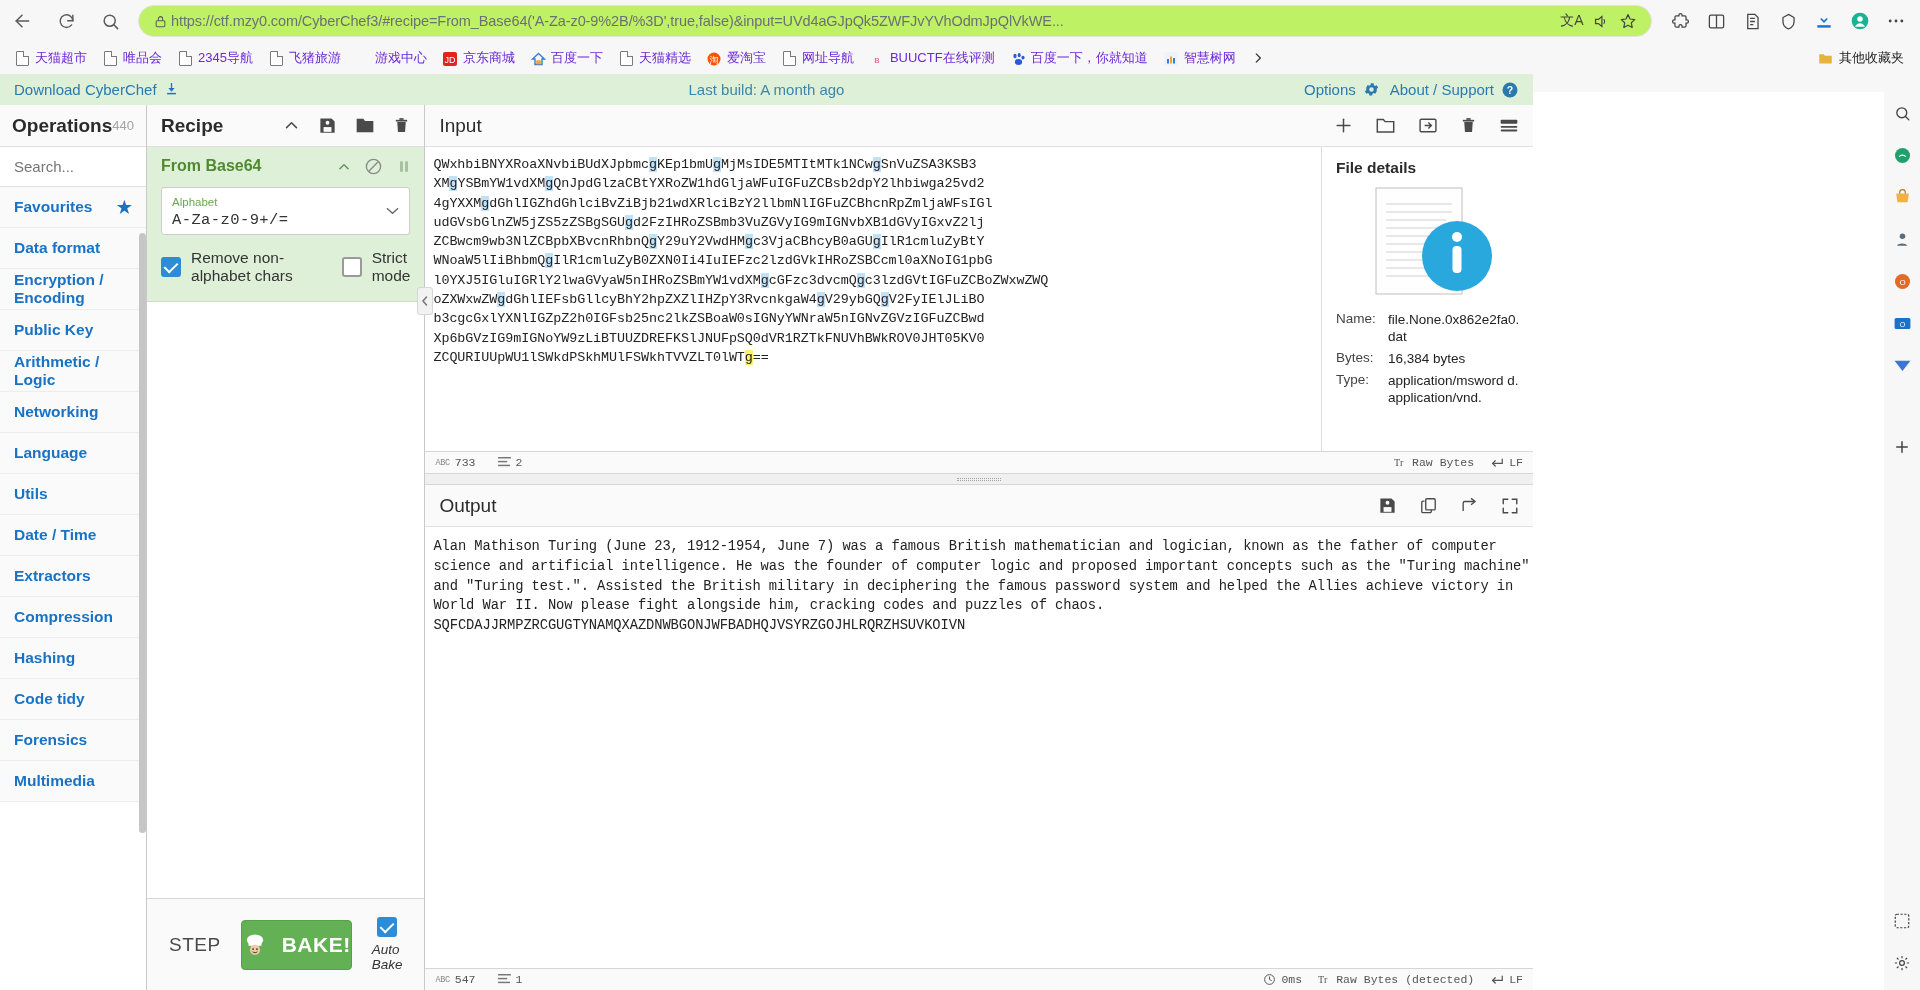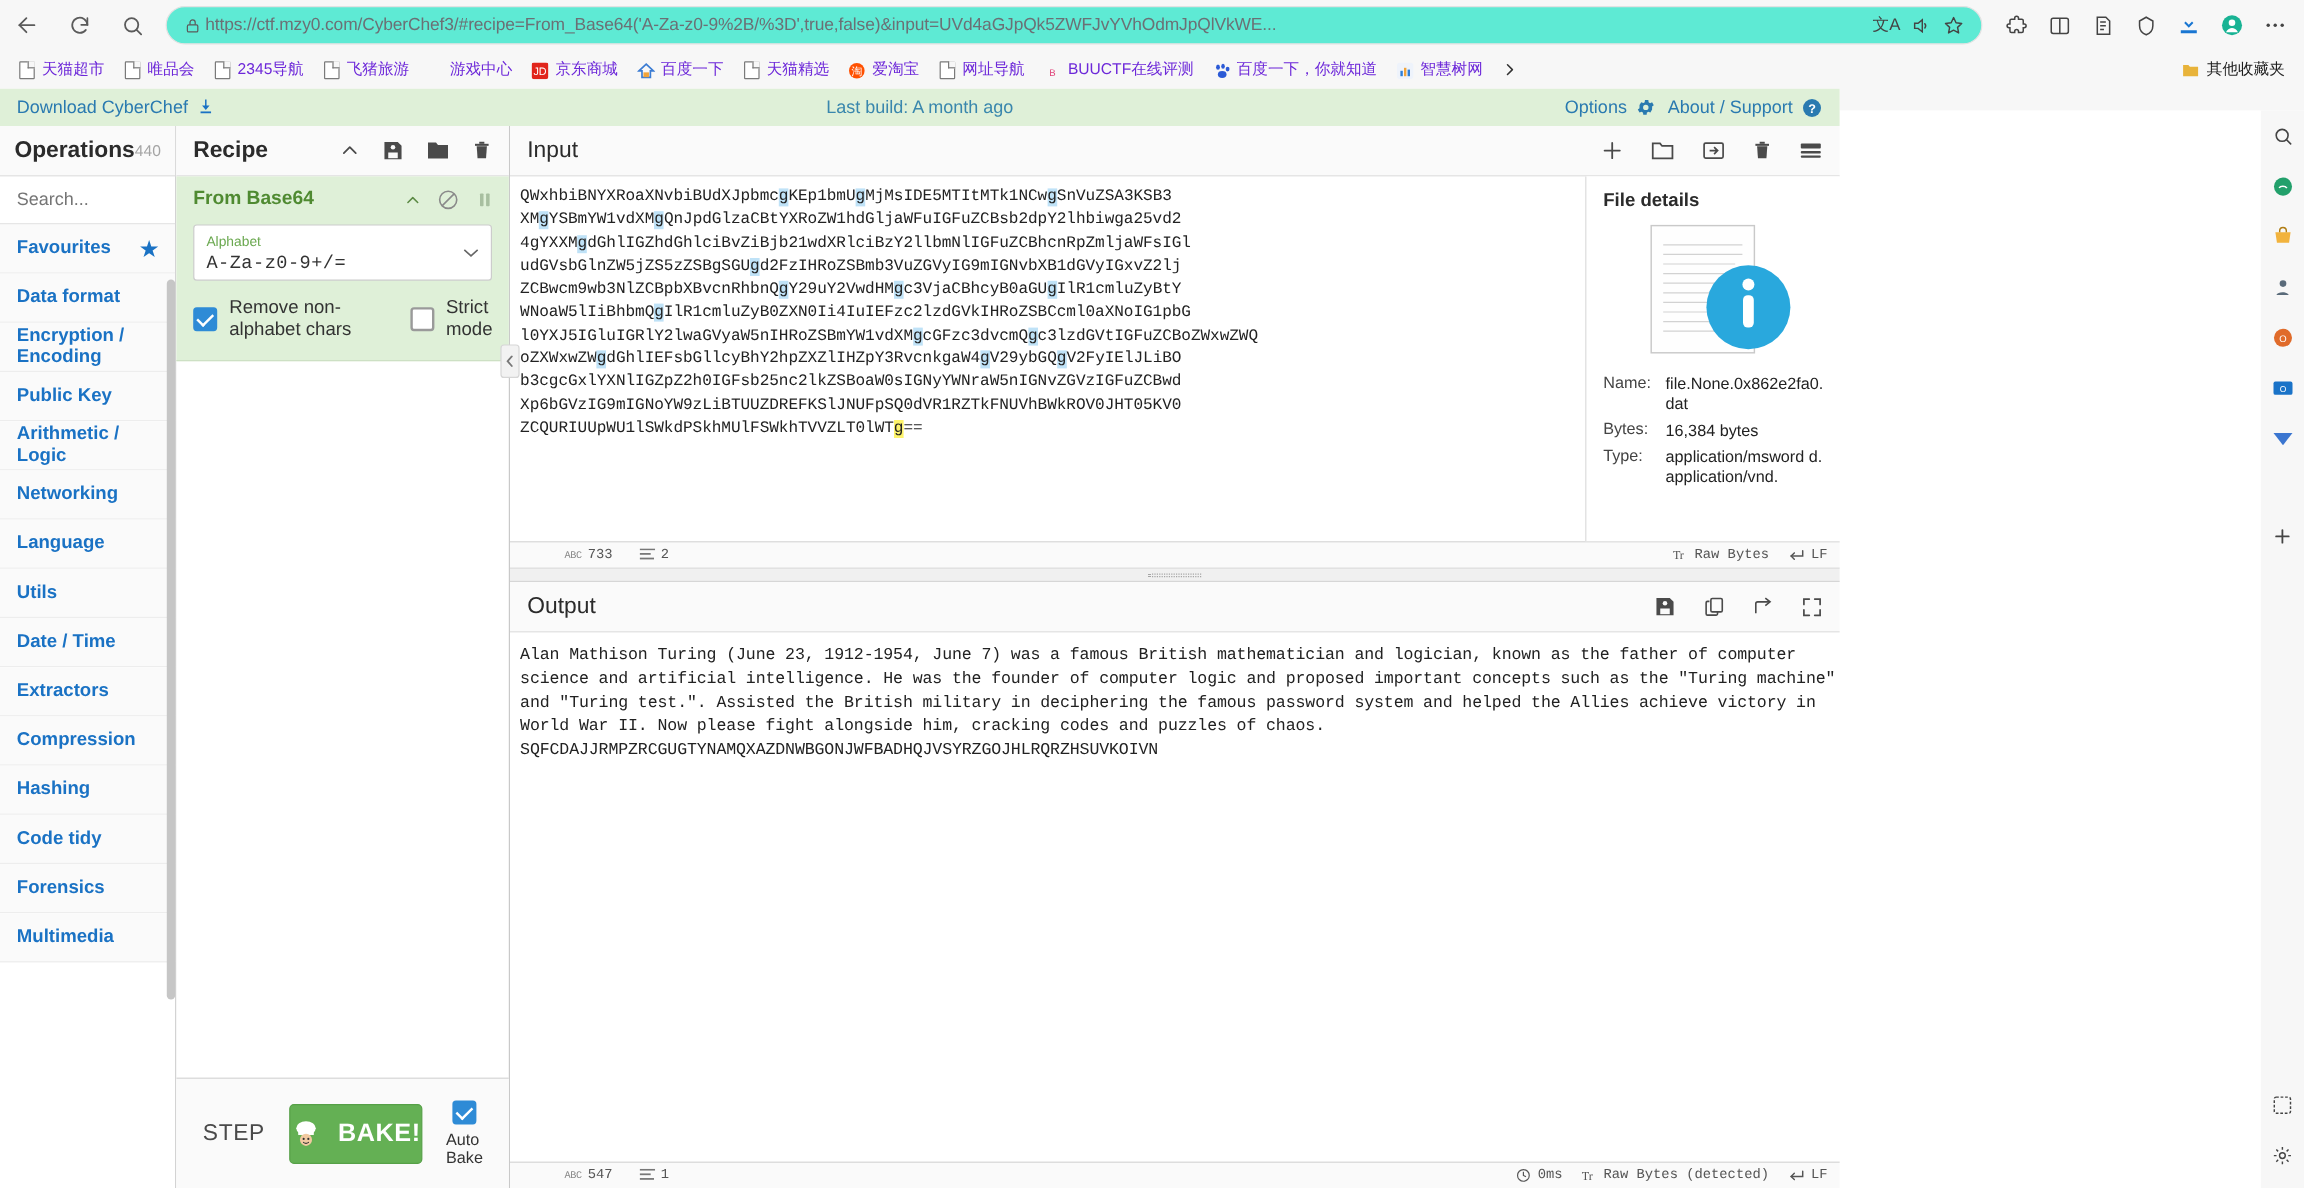--- a/index.html
+++ b/index.html
@@ -9,21 +9,21 @@
     background: #fff; overflow: hidden;
   }
   body { position: relative; }
 
   
   .browser { position: absolute; left:0; top:0; width:1920px; height:92px; background:#f7f7f7; }
   .nav-row { position:absolute; left:0; top:0; width:1920px; height:42px; display:flex; align-items:center; }
   .nav-btn { width:44px; height:32px; display:flex; align-items:center; justify-content:center;
              color:#5b5b5b; flex:0 0 auto; cursor:pointer; }
   .nav-btn svg { display:block; }
-  .urlbar { flex:1 1 auto; height:32px; background:#5eead4; border-radius:16px; display:flex; align-items:center;
+  .urlbar { flex:1 1 auto; height:32px; background:#bef264; border-radius:16px; display:flex; align-items:center;
             margin:0 10px 0 6px; padding:0 10px; border:1px solid #e2e2e2; min-width:0; }
   .urlbar .lock { width:22px; color:#5b5b5b; flex:0 0 auto; display:flex; justify-content:center; }
   .urltext { flex:1 1 auto; font-size:14.5px; color:#6b7075; white-space:nowrap; overflow:hidden;
              text-overflow:ellipsis; font-family:"Liberation Sans", sans-serif; letter-spacing:-0.1px; }
   .url-icons { display:flex; align-items:center; gap:2px; flex:0 0 auto; }
   .url-icon { width:26px; height:26px; display:flex; align-items:center; justify-content:center;
               color:#444; font-size:14px; cursor:pointer; }
   .tb-right { display:flex; align-items:center; flex:0 0 auto; padding-right:6px; }
   .tb-icon { width:36px; height:32px; display:flex; align-items:center; justify-content:center;
              color:#444; cursor:pointer; position:relative; }
@@ -102,21 +102,21 @@
   .cbox.on { background:#2e8bd6; border-color:#2e8bd6; }
   .cbox.on:after { content:""; width:6px; height:11px; border:solid #fff; border-width:0 2.5px 2.5px 0;
                    transform:rotate(45deg) translate(-1px,-1px); }
   .rec-foot { height:92px; border-top:1px solid #d6d6d6; background:#fafafa; display:flex; align-items:center;
               padding:0 22px; gap:20px; }
   .step-btn { font-size:19px; color:#4a4a4a; letter-spacing:0.5px; cursor:pointer; }
   .bake-btn { flex:1 1 auto; height:50px; background:#64b054; border:1px solid #56a047; border-radius:4px;
               display:flex; align-items:center; justify-content:center; gap:14px; color:#fff; font-size:21px;
               font-weight:bold; letter-spacing:0.5px; cursor:pointer; }
   .autobake { display:flex; flex-direction:column; align-items:center; gap:5px; font-size:13.5px; color:#333;
-              cursor:pointer; }
+              cursor:pointer;font-style:italic; }
 
   
   .io { flex:1 1 auto; display:flex; flex-direction:column; background:#fff; min-width:0; }
   .io-head { height:42px; border-bottom:1px solid #e0e0e0; display:flex; align-items:center; padding:0 14px;
              background:#fafafa; }
   .io-head .t { font-size:19px; font-weight:normal; color:#2b2b2b; }
   .io-head .tools { margin-left:auto; display:flex; align-items:center; gap:22px; color:#4a4a4a; }
 
   .input-wrap { height:305px; display:flex; border-bottom:1px solid #d6d6d6; position:relative; }
   .input-text { flex:1 1 auto; padding:8px 0 0 8px; font-family:"Liberation Mono", monospace; font-size:13.4px;
@@ -131,21 +131,21 @@
   .fd-row { display:flex; margin-bottom:5px; }
   .fd-k { width:52px; flex:0 0 auto; color:#444; }
   .fd-v { flex:1 1 auto; word-break:break-all; line-height:17px; color:#222; }
   .io-collapse { position:absolute; left:-8px; top:140px; width:16px; height:28px; background:#f2f2f2;
                  border:1px solid #d6d6d6; border-radius:3px; display:flex; align-items:center;
                  justify-content:center; font-size:10px; color:#777; cursor:pointer; }
 
   .status { height:22px; border-bottom:1px solid #d6d6d6; background:#fafafa; display:flex; align-items:center;
             padding:0 10px; font-size:11.5px; color:#555; gap:8px; font-family:"Liberation Sans", sans-serif; }
   .status .seg { display:flex; align-items:center; gap:5px; }
-  .st-ico { font-family:"Liberation Mono", monospace; font-size:8.5px; color:#888; letter-spacing:-0.3px;margin-left:35px; }
+  .st-ico { font-family:"Liberation Mono", monospace; font-size:8.5px; color:#888; letter-spacing:-0.3px; }
   .status .right { margin-left:auto; display:flex; align-items:center; gap:16px; }
   .mono-sm { font-family:"Liberation Mono", monospace; font-size:11.5px; color:#555; }
 
   .splitter { height:11px; background:#f0f0f0; border-bottom:1px solid #d6d6d6; display:flex;
               align-items:center; justify-content:center; cursor:row-resize; }
   .splitter i { width:44px; height:3px; border-top:1px dotted #a5a5a5; border-bottom:1px dotted #a5a5a5; display:block; }
 
   .output-wrap { flex:1 1 auto; display:flex; flex-direction:column; min-height:0; }
   .out-text { flex:1 1 auto; padding:10px 0 0 8px; font-family:"Liberation Mono", monospace; font-size:13.8px;
               line-height:19.8px; color:#222; white-space:pre-wrap; overflow:hidden; word-break:break-word;

